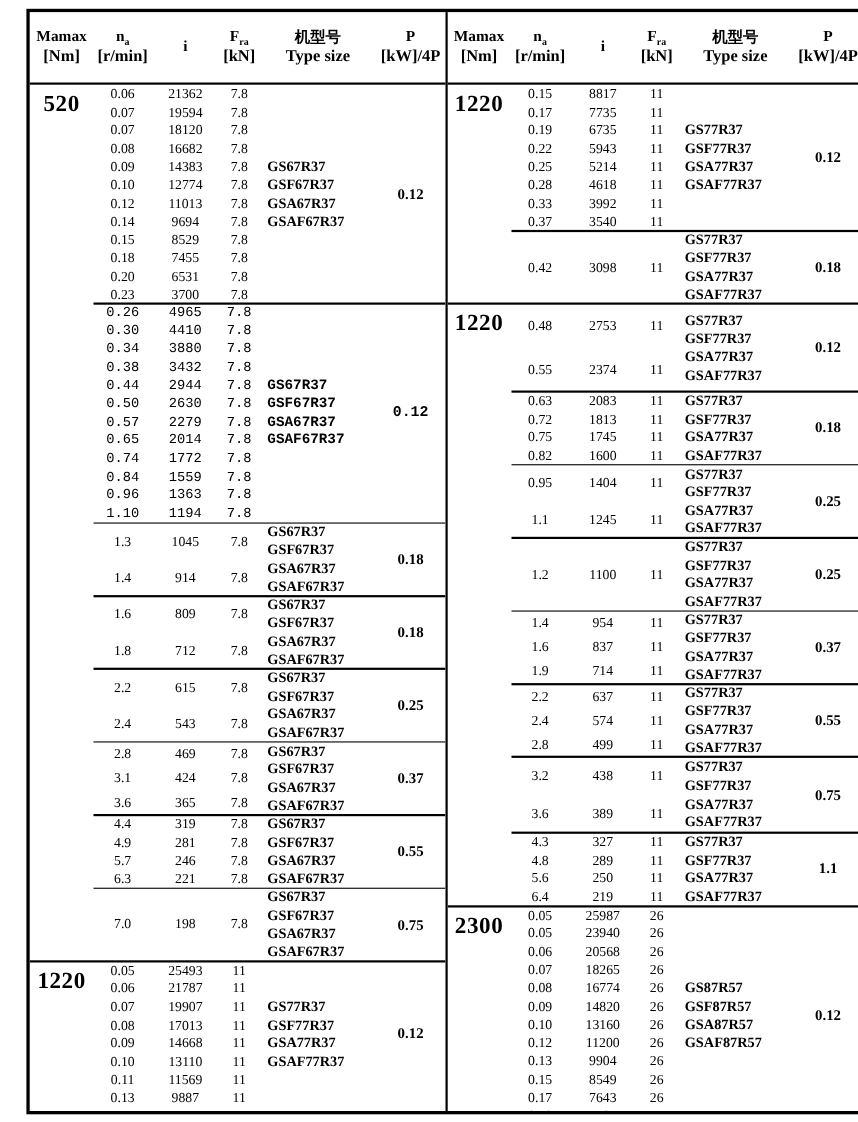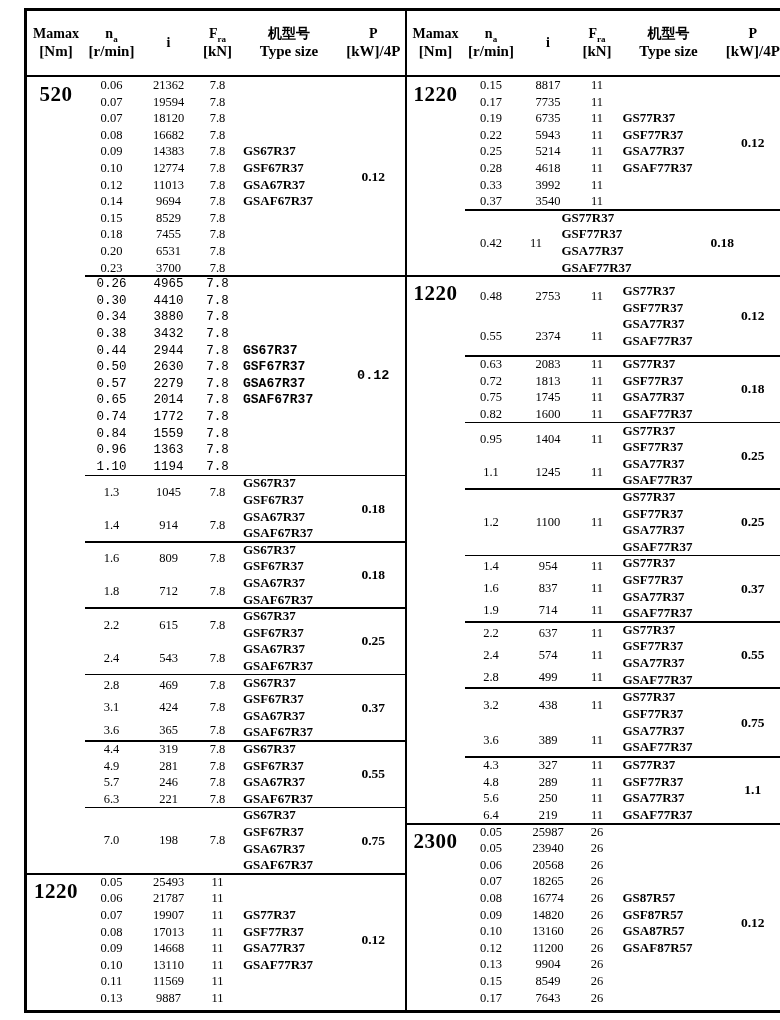--- a/index.html
+++ b/index.html
@@ -466,20 +466,23 @@
                 <span class="type-label">GSAF77R37</span>
               </div>
               <div class="bcol c-p w-p">
                 <span class="p-val">0.12</span>
               </div>
             </div>
             <div class="block" style="height: 66.4px;">
               <div class="bcol c-na w-na">
                 <span class="val">0.42</span>
               </div>
+              <div class="bcol c-i w-i">
+                <span class="val">3098</span>
+              </div>
               <div class="bcol c-fra w-fra">
                 <span class="val">11</span>
               </div>
               <div class="bcol c-type w-type">
                 <span class="type-label">GS77R37</span>
                 <span class="type-label">GSF77R37</span>
                 <span class="type-label">GSA77R37</span>
                 <span class="type-label">GSAF77R37</span>
               </div>
               <div class="bcol c-p w-p">

